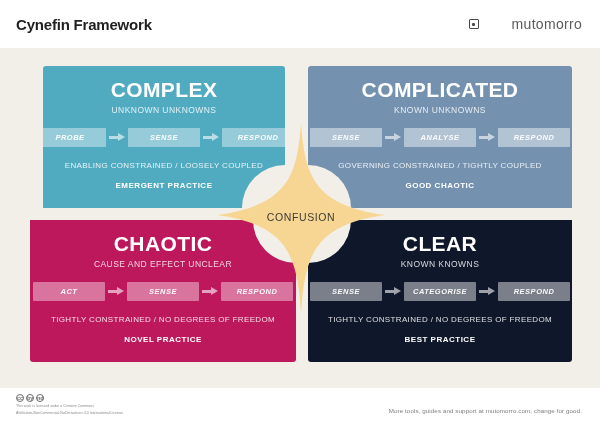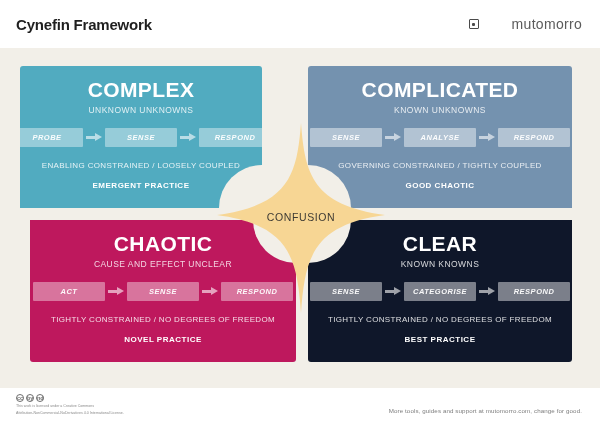--- a/index.html
+++ b/index.html
@@ -48,21 +48,21 @@
   
   .quad {
     position:absolute;
     overflow:hidden;
     display:flex;
     flex-direction:column;
     align-items:center;
     color:#fff;
     text-align:center;
   }
-  .q-complex     { left:20px;  top:18px;  width:242px; height:142px; background:#51abc0; border-radius:3px 3px 0 0; }
+  .q-complex     { left:43px;  top:18px;  width:242px; height:142px; background:#51abc0; border-radius:3px 3px 0 0; }
   .q-complicated { left:308px; top:18px;  width:264px; height:142px; background:#7492af; border-radius:3px 3px 0 0; }
   .q-chaotic     { left:30px;  top:172px; width:266px; height:142px; background:#be185d; border-radius:0 0 3px 3px; }
   .q-clear       { left:308px; top:172px; width:264px; height:142px; background:#0f172a; border-radius:0 0 3px 3px; }
 
   
   .carve {
     position:absolute;
     width:86px; height:86px;
     background:#f2efe8;
     pointer-events:none;

